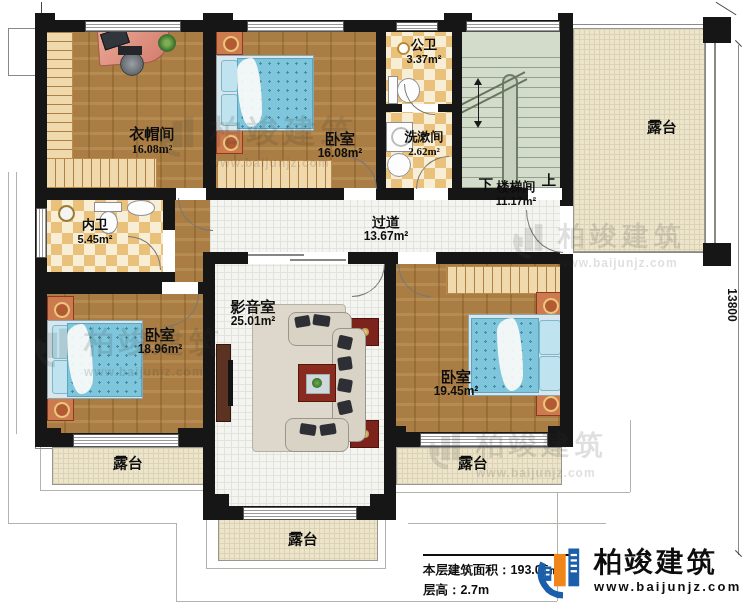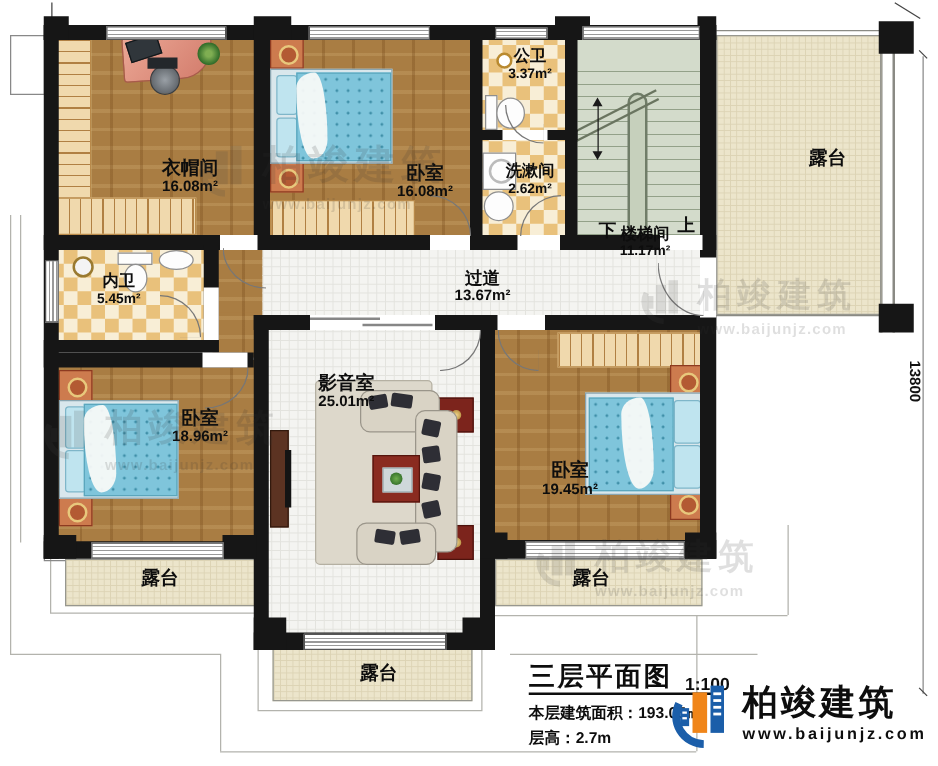--- a/index.html
+++ b/index.html
@@ -286,33 +286,33 @@
   <div class="arc arc-bl" style="left:178px;top:198px;width:34px;height:32px;"></div>
   <div class="arc arc-tr" style="left:128px;top:236px;width:32px;height:33px;"></div>
   <div class="arc arc-bl" style="left:404px;top:84px;width:30px;height:30px;"></div>
   <div class="arc arc-tl" style="left:416px;top:156px;width:32px;height:32px;"></div>
   <div class="arc arc-tr" style="left:344px;top:156px;width:32px;height:32px;"></div>
   <div class="arc arc-br" style="left:352px;top:264px;width:32px;height:32px;"></div>
   <div class="arc arc-bl" style="left:398px;top:264px;width:32px;height:32px;"></div>
   <div class="arc arc-bl" style="left:526px;top:210px;width:36px;height:42px;"></div>
   <div class="arc arc-br" style="left:164px;top:294px;width:34px;height:32px;"></div>
 
-  <div class="lbl" style="left:152px;top:126px;">
+  <div class="lbl" style="left:152px;top:126px;font-family:Liberation Serif, serif;">
     <span class="lname">衣帽间</span>
     <span class="larea">16.08m²</span>
   </div>
   <div class="lbl" style="left:340px;top:130px;">
     <span class="lname">卧室</span>
     <span class="larea">16.08m²</span>
   </div>
   <div class="lbl small" style="left:424px;top:38px;">
     <span class="lname">公卫</span>
     <span class="larea">3.37m²</span>
   </div>
-  <div class="lbl small" style="left:424px;top:130px;">
+  <div class="lbl small" style="left:424px;top:130px;font-family:Liberation Serif, serif;">
     <span class="lname">洗漱间</span>
     <span class="larea">2.62m²</span>
   </div>
   <div class="lbl small" style="left:516px;top:180px;">
     <span class="lname">楼梯间</span>
     <span class="larea">11.17m²</span>
   </div>
   <div class="lbl" style="left:486px;top:176px;">
     <span class="lname" style="font-size:14px;">下</span>
   </div>
@@ -320,21 +320,21 @@
     <span class="lname" style="font-size:14px;">上</span>
   </div>
   <div class="lbl small" style="left:95px;top:218px;">
     <span class="lname">内卫</span>
     <span class="larea">5.45m²</span>
   </div>
   <div class="lbl" style="left:386px;top:214px;">
     <span class="lname" style="font-size:14px;">过道</span>
     <span class="larea">13.67m²</span>
   </div>
-  <div class="lbl" style="left:253px;top:298px;margin-left:24px;">
+  <div class="lbl" style="left:253px;top:298px;">
     <span class="lname">影音室</span>
     <span class="larea">25.01m²</span>
   </div>
   <div class="lbl" style="left:160px;top:326px;">
     <span class="lname">卧室</span>
     <span class="larea">18.96m²</span>
   </div>
   <div class="lbl" style="left:456px;top:368px;">
     <span class="lname">卧室</span>
     <span class="larea">19.45m²</span>
@@ -394,24 +394,20 @@
         <rect x="20" y="12" width="13" height="36" fill="#444"></rect>
         <rect x="36" y="6" width="12" height="42" fill="#444"></rect>
         <rect x="9" y="26" width="8" height="16" fill="#444"></rect>
       </svg>
     <div class="wmtxt">
         <span class="big" style="font-size:28px;">柏竣建筑</span>
       <span class="url">www.baijunjz.com</span>
       </div>
   </div>
 
-  <div class="titleblock-text" style="left:423px;top:527px;display:flex;align-items:flex-end;gap:10px;">
-    <span style="font-size:21px;letter-spacing:2px;">三层平面图</span>
-    <span style="font-size:14px;">1:100</span>
-  </div>
   <div class="gline" style="left:423px;top:554px;width:150px;height:2px;background:#0d0d0d;"></div>
   <div class="titleblock-text" style="left:423px;top:562px;font-size:12.5px;">本层建筑面积：193.05㎡</div>
   <div class="titleblock-text" style="left:423px;top:582px;font-size:12.5px;">层高：2.7m</div>
 
   <div class="brand" style="left:536px;top:543px;">
     <svg width="54" height="56" viewBox="0 0 60 62">
       <path d="M30 58 A25 25 0 0 1 8 22" stroke="#1b5ea9" stroke-width="7" fill="none"></path>
       <rect x="20" y="12" width="13" height="36" fill="#f08519"></rect>
       <rect x="36" y="6" width="12" height="42" fill="#1b5ea9"></rect>
       <rect x="38.5" y="12" width="7" height="2.5" fill="#fff"></rect>

